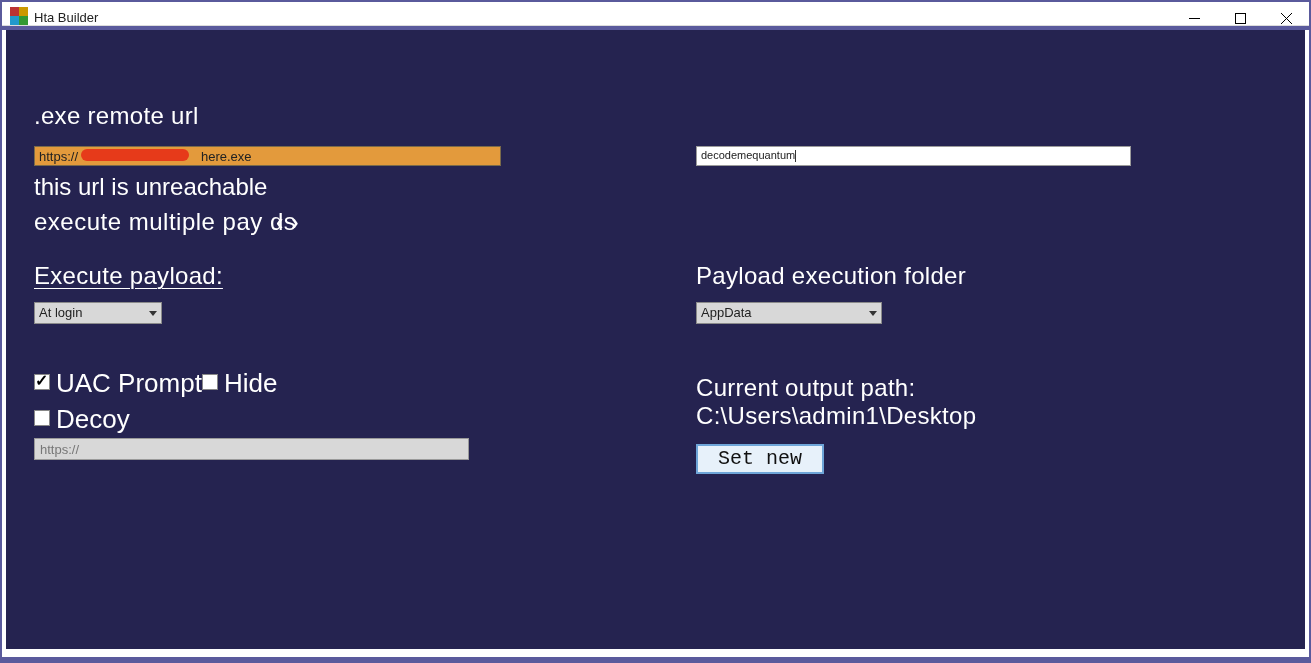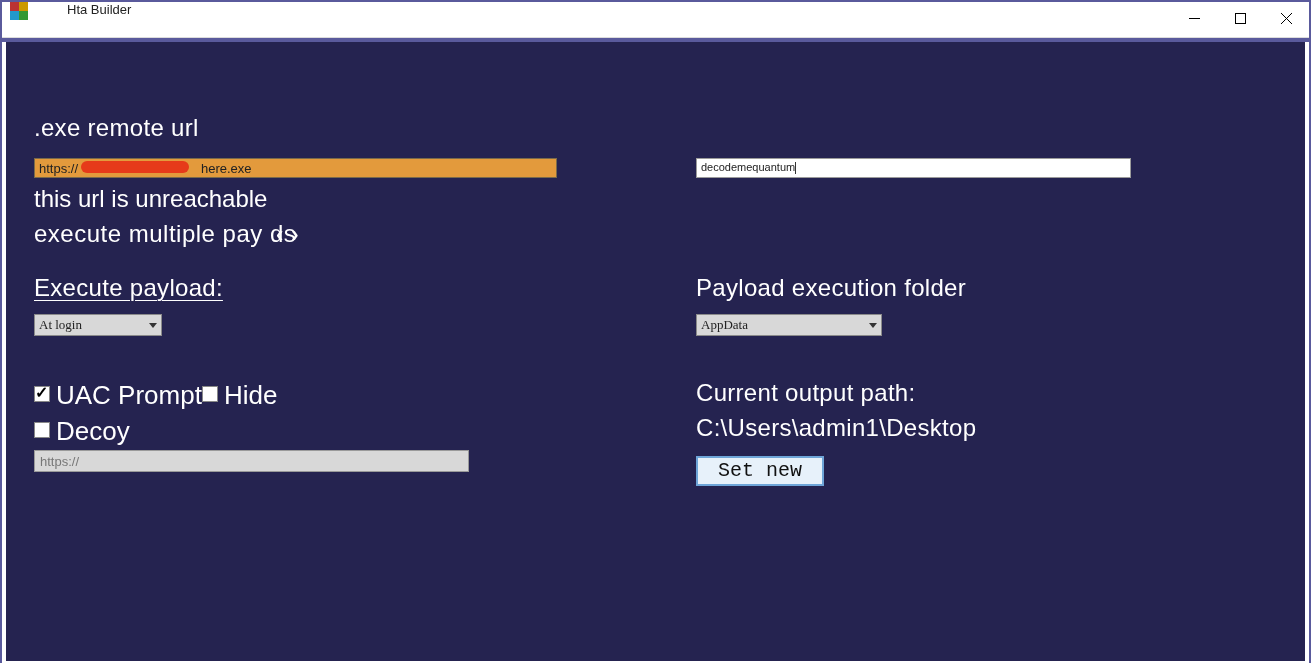--- a/index.html
+++ b/index.html
@@ -1,21 +1,20 @@
 <!DOCTYPE html>
 <html><head>
 <meta charset="utf-8">
 <style>
   * { box-sizing: border-box; margin: 0; padding: 0; }
   html, body { width: 1311px; height: 663px; overflow: hidden; font-family: "Segoe UI Light","Segoe UI",-apple-system,Helvetica,Arial,sans-serif; }
   .window-frame { width: 1311px; height: 663px; background:#5a5a9c; padding:2px; }
   .titlebar {
-    height: 36px; background:#fff; display:flex; align-items:flex-start; position:relative;
+    height: 24px; background:#fff; display:flex; align-items:flex-end; position:relative;
     border-bottom:1px solid #dcdcdc;
-    gap:33px;
   }
   .titlebar .app-icon {
     width:18px; height:18px; margin:0 6px 0 8px; display:flex; flex-wrap:wrap;
   }
   .app-icon span{ width:9px; height:9px; }
   .app-icon .a{background:#b33;} .app-icon .b{background:#c90;}
   .app-icon .c{background:#29c;} .app-icon .d{background:#393;}
   .titlebar .title { font-size:13px; color:#222; font-family:"Segoe UI",sans-serif; }
   .win-controls { position:absolute; right:0; top:0; height:32px; display:flex; }
   .win-btn { width:46px; height:32px; display:flex; align-items:center; justify-content:center; color:#000; }
@@ -44,21 +43,21 @@
     font-size:11px; color:#222; padding:2px 4px; font-family:"Segoe UI",sans-serif;
   }
   .status { position:absolute; font-size:24px; font-weight:300; color:#fff; }
   .arrows { position:absolute; font-size:22px; color:#fff; display:flex; gap:8px; }
   .arrows span{ font-weight:600; }
 
   .underline { text-decoration: underline; text-underline-offset:4px; text-decoration-thickness:1px; }
 
   .dropdown {
     position:absolute; background:#d8d8d8; border:1px solid #8a8a8a;
-    font-size:13px; color:#222; padding:2px 18px 2px 4px; font-family:Liberation Serif, serif;
+    font-size:13px; color:#222; padding:2px 18px 2px 4px; font-family:Liberation Sans, sans-serif;
   }
   .dropdown .chev {
     position:absolute; right:4px; top:50%; transform:translateY(-40%);
     width:0;height:0;border-left:4px solid transparent;border-right:4px solid transparent;border-top:5px solid #333;
   }
 
   .checkbox {
     display:inline-block; width:16px; height:16px; background:#fff; border:1px solid #888;
     vertical-align:middle; margin-right:6px; position:relative; top:-2px;
   }
@@ -115,21 +114,21 @@
           </svg>
       </div>
     </div>
   </div>
 
   <div class="client">
     <div class="inner">
 
       <div class="lbl" style="left:28px; top:72px;">.exe remote url</div>
 
-      <div class="input-orange" style="left:28px; top:116px; width:523px; height:20px;">
+      <div class="input-orange" style="left:28px; top:116px; width:467px; height:20px;">
         <span>https://</span>
         <span style="visibility:hidden;">################</span>
         <span>here.exe</span>
       </div>
       <div class="redact" style="left:75px; top:119px; width:108px;"></div>
 
       <div class="status" style="left:28px; top:143px;">this url is unreachable</div>
 
       <div class="status" style="left:28px; top:178px; letter-spacing:.5px;">execute multiple pay       ds</div>
       <div class="arrows" style="left:270px; top:180px;">
@@ -163,21 +162,21 @@
       <div class="input-grey" style="left:690px; top:116px; width:435px; height:20px;">
         <span>decodemequantum</span><span style="display:inline-block;width:1px;height:12px;background:#333;vertical-align:middle;"></span>
       </div>
 
       <div class="lbl" style="left:690px; top:232px;">Payload execution folder</div>
       <div class="dropdown" style="left:690px; top:272px; width:186px; height:22px;">
         <span>AppData</span>
         <span class="chev"></span>
       </div>
 
-      <div class="lbl" style="left:690px; top:337px;">Current output path:</div>
+      <div class="lbl" style="left:690px; top:344px;">Current output path:</div>
       <div class="lbl" style="left:690px; top:372px;">C:\Users\admin1\Desktop</div>
 
       <div class="btn-setnew" style="left:690px; top:414px;">
         <span>Set new</span>
       </div>
 
 
     </div>
   </div>
 </div>

